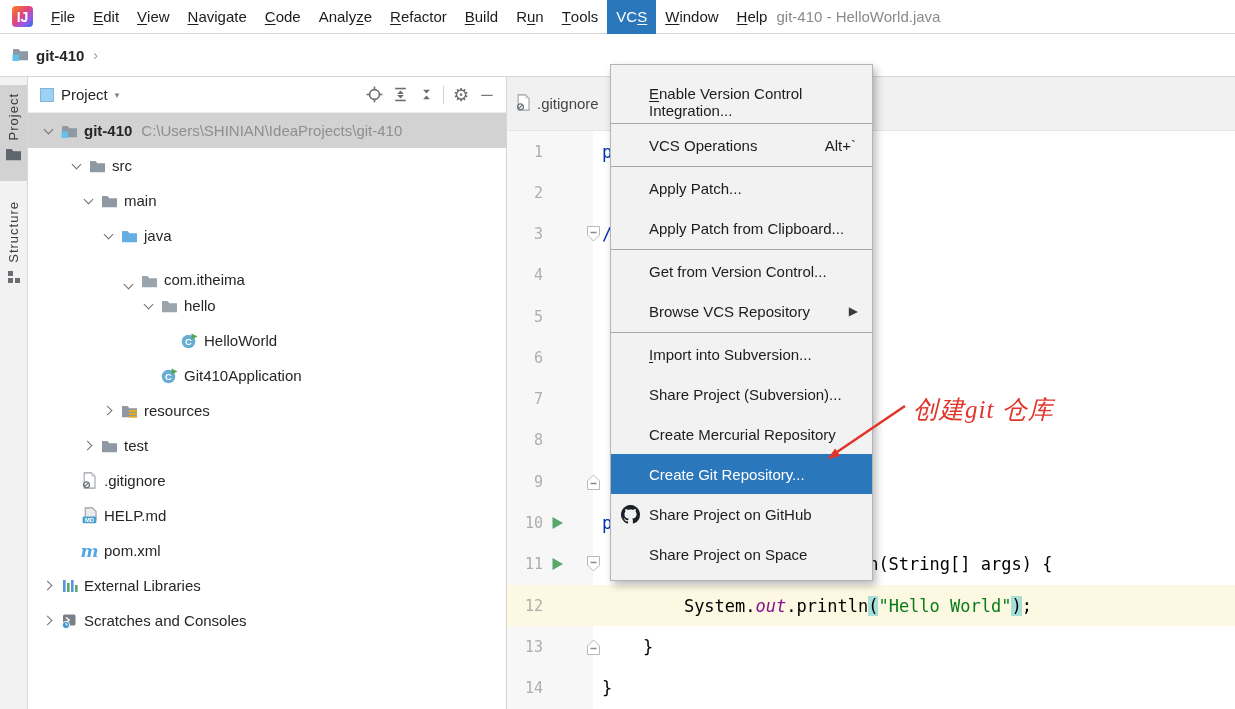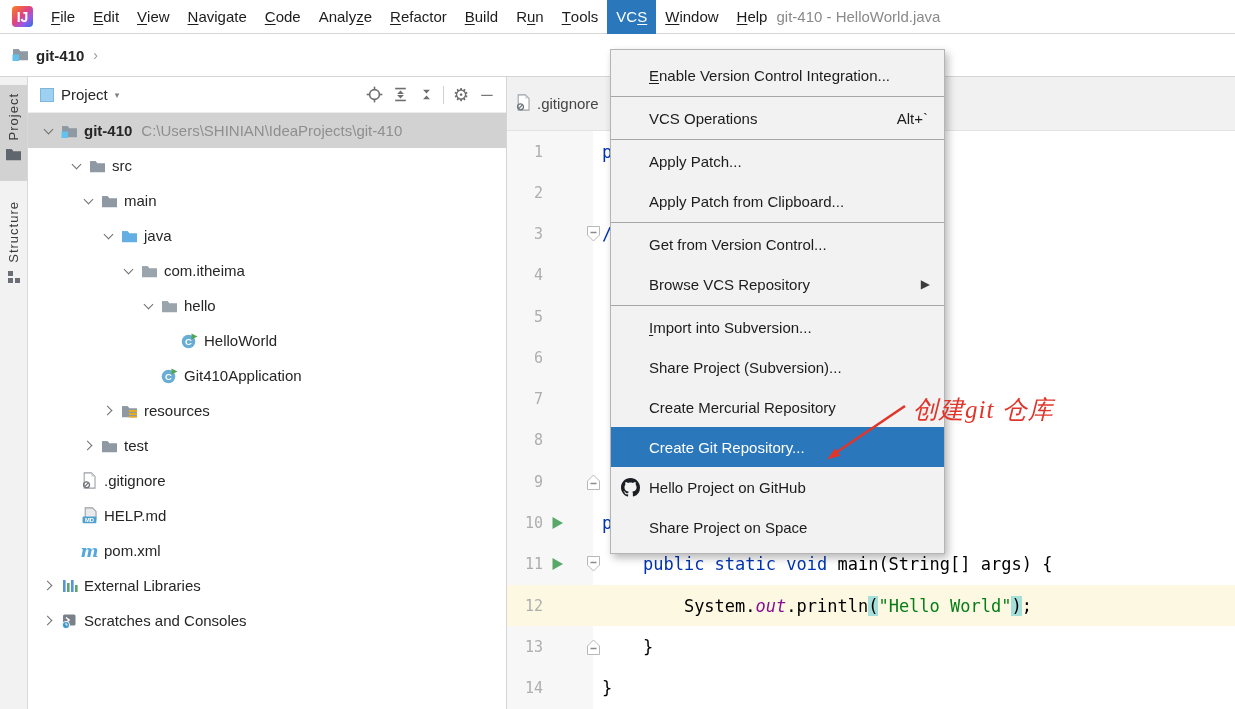--- a/index.html
+++ b/index.html
@@ -82,23 +82,23 @@
   .gutter .ln { width:36px; text-align:right; color:#aeaeae; font-size:15px; }
   .gutter .runcol { width:28px; display:flex; justify-content:center; align-items:center; }
   .gutter .foldmark { position:absolute; right:-8px; top:50%; transform:translateY(-50%); line-height:0; }
   .code-row .code { white-space:pre; padding-left:9px; color:#000; }
   .tk-kw { color:#0033b3; }
   .tk-field { color:#871094; font-style:italic; }
   .tk-str { color:#067d17; }
   .tk-match { background:#a6ded9; }
 
   
-  #vcs-menu { position:absolute; left:610px; top:49px; width:335px; background:#f2f2f2;
+  #vcs-menu { position:absolute; left:610px; top:64px; width:263px; background:#f2f2f2;
               border:1px solid #b4b4b4; box-shadow:3px 4px 8px rgba(0,0,0,.28);
-              padding:5px 0 6px 0; z-index:50; font-size:15px; color:#1c1c1c; }
+              padding:17px 0 6px 0; z-index:50; font-size:15px; color:#1c1c1c; }
   .menu-item { height:40px; display:flex; align-items:center; padding:0 12px 0 0; }
   .menu-item .m-icon { width:38px; flex:none; display:flex; justify-content:center; align-items:center; }
   .menu-item u { text-decoration:underline; text-underline-offset:2px; }
   .menu-item .m-spacer { flex:1; }
   .menu-item .m-shortcut { color:#1c1c1c; padding-right:4px; }
   .menu-item .m-sub { color:#3c3c3c; font-size:12px; padding-right:2px; }
   .menu-item.selected { background:var(--sel-blue,#2b77bc); color:#fff; }
   .menu-sep { height:0; border-top:1px solid #a6a6a6; margin:1px 0; }
 
   
@@ -244,21 +244,21 @@
             <span class="chev open"></span>
           </span>
           <span class="cell-icon">
             <svg width="17" height="14" viewBox="0 0 17 14">
   <path d="M1 2.2 h5.6 l1.6 2 H16 v9 H1 Z" fill="#64aee4"></path>
   <path d="M1 2.2 h5.6 l1.6 2 H1 Z" fill="#64aee4"></path>
             </svg>
           </span>
           <span class="lbl">java</span>
         </div>
-        <div class="tree-row" style="padding-left: 90px;">
+        <div class="tree-row" style="padding-left: 90px; align-items: flex-end;">
           <span class="cell-chev">
             <span class="chev open"></span>
           </span>
           <span class="cell-icon">
             <svg width="17" height="14" viewBox="0 0 17 14">
   <path d="M1 2.2 h5.6 l1.6 2 H16 v9 H1 Z" fill="#9aa4ad"></path>
   <path d="M1 2.2 h5.6 l1.6 2 H1 Z" fill="#9aa4ad"></path>
             </svg>
           </span>
           <span class="lbl">com.itheima</span>
@@ -580,21 +580,21 @@
         <span class="m-icon"></span>
         <span class="m-label">Create Git Repository...</span>
         <span class="m-spacer"></span>
       </div>
       <div class="menu-item">
         <span class="m-icon">
           <svg width="19" height="19" viewBox="0 0 16 16" fill="#1b1f23">
       <path d="M8 0C3.58 0 0 3.58 0 8c0 3.54 2.29 6.53 5.47 7.59.4.07.55-.17.55-.38 0-.19-.01-.82-.01-1.49-2.01.37-2.53-.49-2.69-.94-.09-.23-.48-.94-.82-1.13-.28-.15-.68-.52-.01-.53.63-.01 1.08.58 1.23.82.72 1.21 1.87.87 2.33.66.07-.52.28-.87.51-1.07-1.78-.2-3.64-.89-3.64-3.95 0-.87.31-1.59.82-2.15-.08-.2-.36-1.02.08-2.12 0 0 .67-.21 2.2.82.64-.18 1.32-.27 2-.27s1.36.09 2 .27c1.53-1.04 2.2-.82 2.2-.82.44 1.1.16 1.92.08 2.12.51.56.82 1.27.82 2.15 0 3.07-1.87 3.75-3.65 3.95.29.25.54.73.54 1.48 0 1.07-.01 1.93-.01 2.2 0 .21.15.46.55.38A8.01 8.01 0 0 0 16 8c0-4.42-3.58-8-8-8z"></path>
           </svg>
         </span>
-        <span class="m-label">Hello Project on GitHub</span>
+        <span class="m-label">Share Project on GitHub</span>
         <span class="m-spacer"></span>
       </div>
       <div class="menu-item">
         <span class="m-icon"></span>
         <span class="m-label">Share Project on Space</span>
         <span class="m-spacer"></span>
       </div>
     </div>
 
   <div id="annotation">

